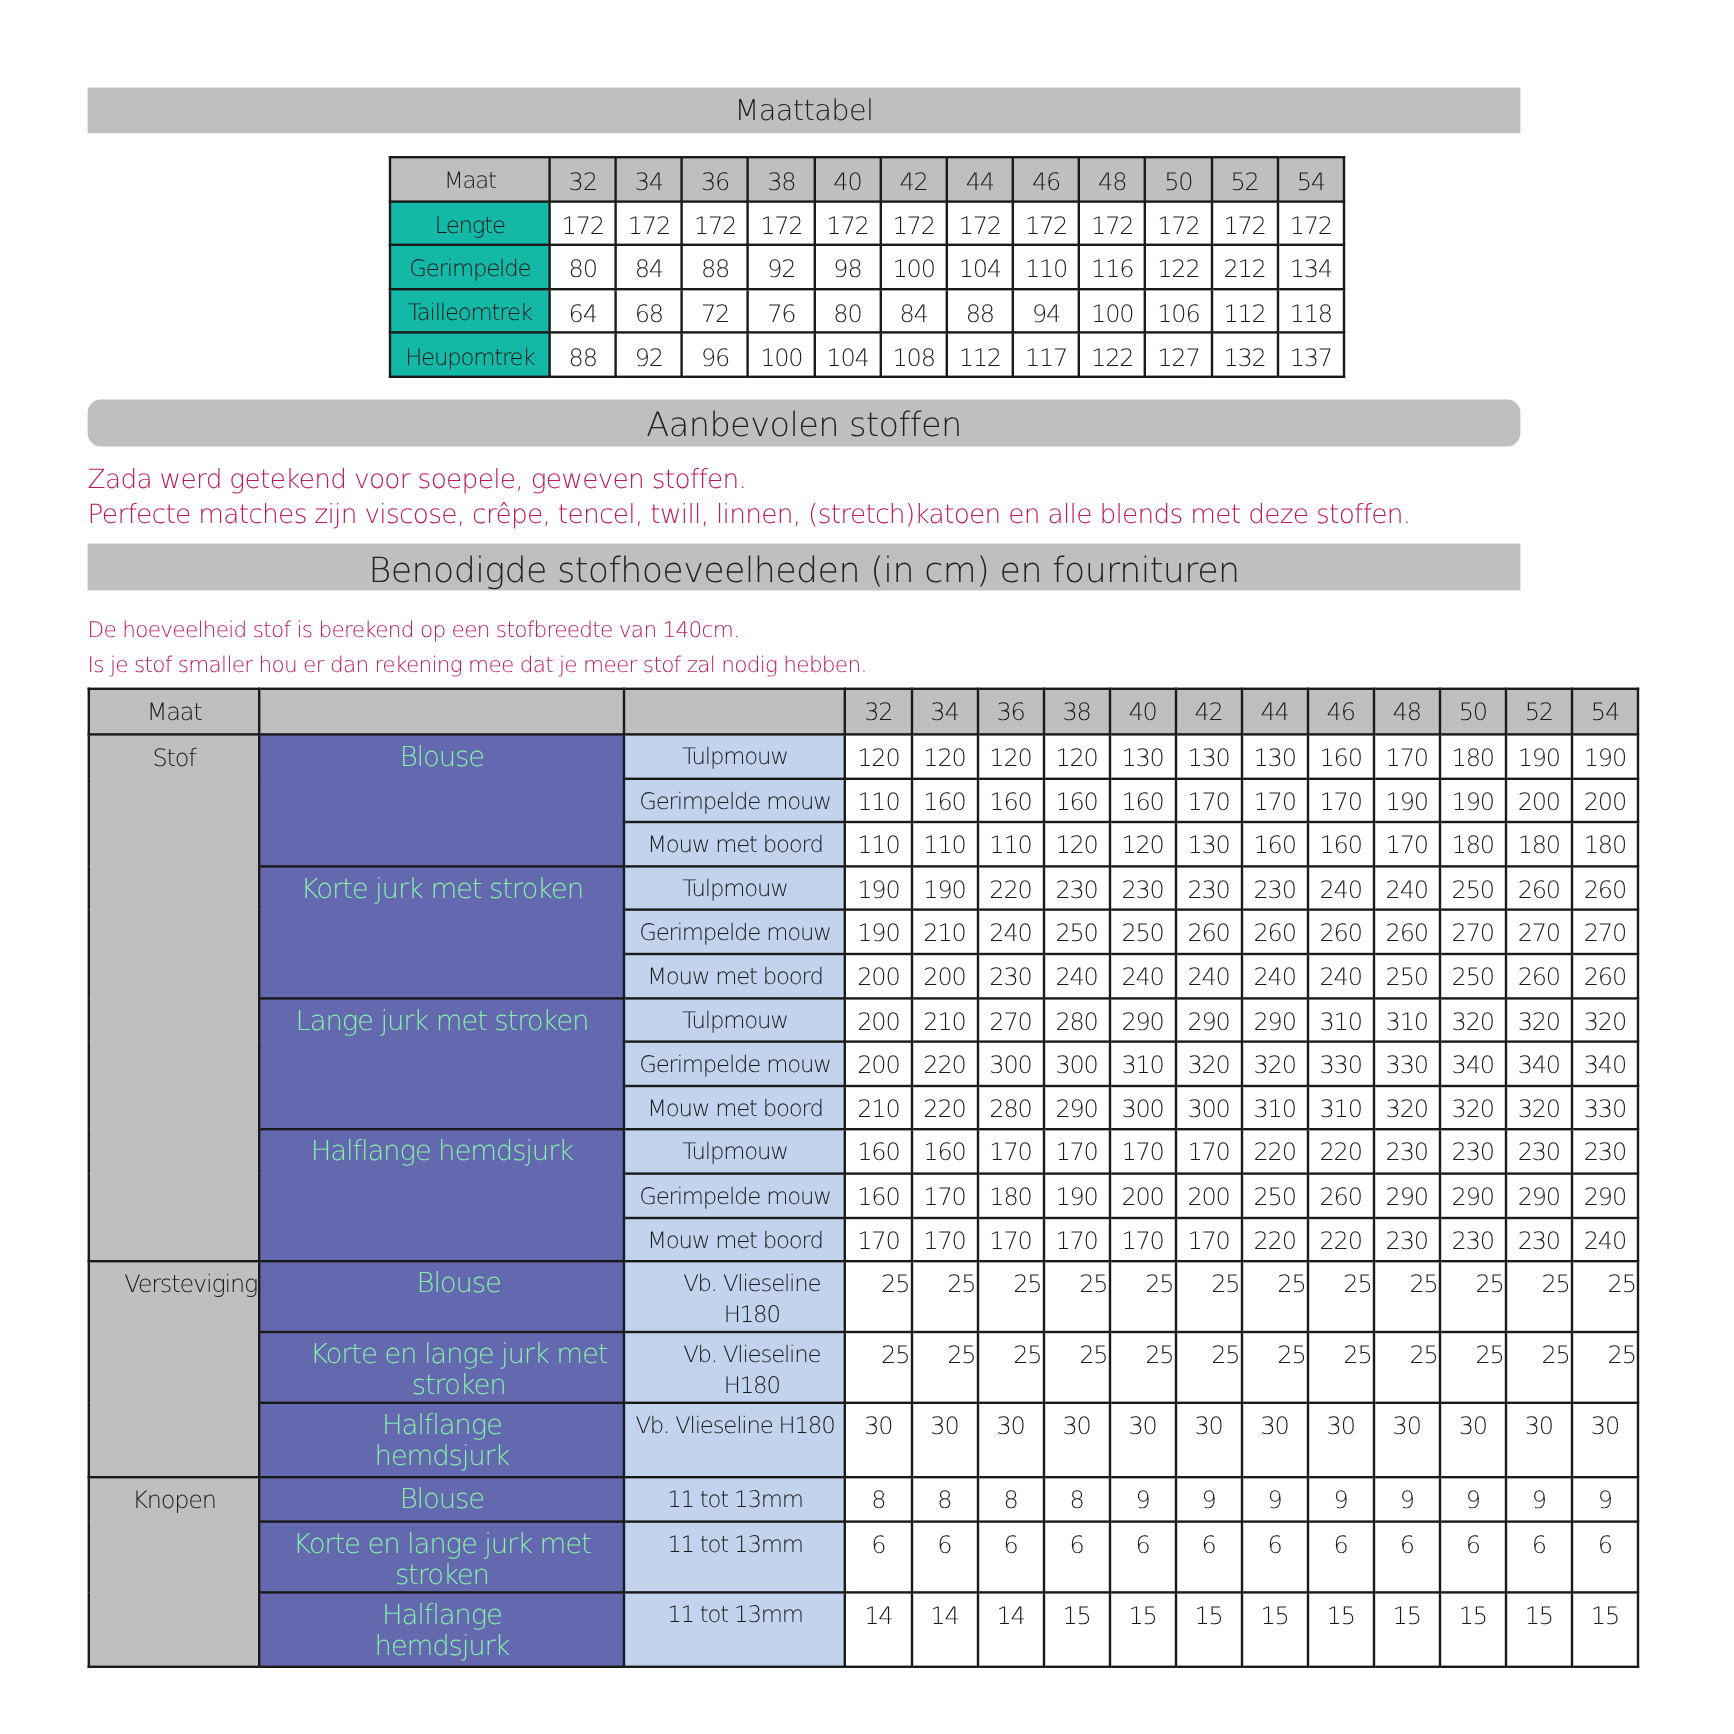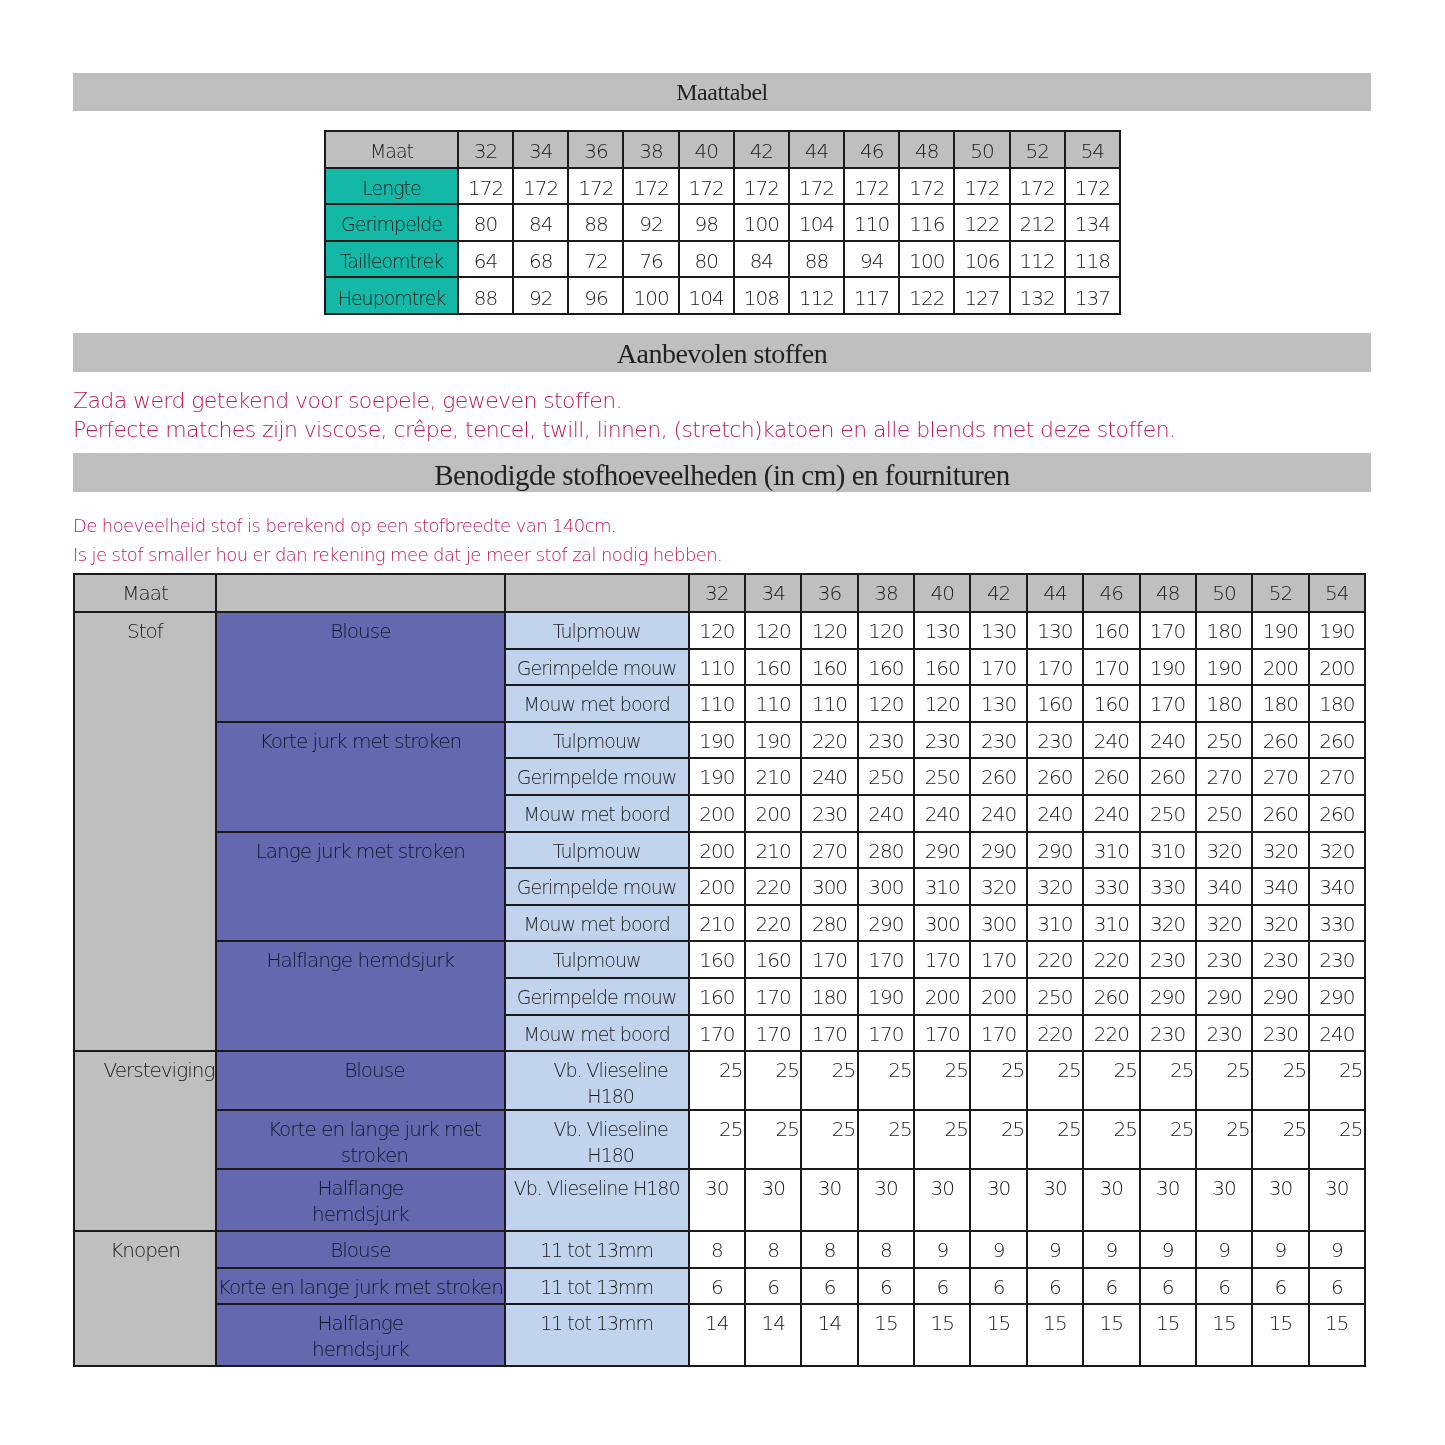--- a/index.html
+++ b/index.html
@@ -1,24 +1,24 @@
 <!DOCTYPE html>
 <html><head>
 <meta charset="utf-8">
 <style>
   * { box-sizing: border-box; margin: 0; padding: 0; }
   html, body { width: 1445px; height: 1445px; background: #ffffff; }
   body { position: relative; font-family: "DejaVu Sans", sans-serif; color: #1a1a1a; font-weight: 300; }
 
   .bar {
-    position: absolute; left: 73px; width: 1298px; background: #bfbfbf;
-    text-align: center; color: #222; letter-spacing: -0.5px; font-family: Liberation Serif, serif;
+    position: absolute; left: 73px; width: 1194px; background: #bfbfbf;
+    text-align: center; color: #222; letter-spacing: -0.5px;
   }
   #bar1 { top: 73px; height: 38px; font-size: 24px; line-height: 38px; }
-  #bar2 { top: 333px; height: 39px; font-size: 28px; line-height: 42px; }
+  #bar2 { top: 333px; height: 39px; font-size: 28px; line-height: 42px; border-radius: 11px; }
   #bar3 { top: 453px; height: 39px; font-size: 29px; line-height: 44px; }
 
   .para { position: absolute; left: 73px; width: 1298px; text-align: left; color: #be185d; letter-spacing: -0.6px; }
   #intro1 { top: 386px; font-size: 22px; line-height: 29px; }
   #note1 { top: 511px; font-size: 18px; line-height: 29px; }
 
   
   table { border-collapse: collapse; position: absolute; }
   #size-table { left: 324px; top: 130px; width: 797px; }
   #size-table td {
@@ -29,21 +29,21 @@
   #size-table tr.hdr td { background: #bfbfbf; }
 
   
   #fabric-table { left: 73px; top: 573px; width: 1293px; }
   #fabric-table td {
     border: 2.5px solid #1a1a1a; text-align: center; font-size: 20px; letter-spacing: -1px;
     vertical-align: top; padding-top: 5px; line-height: 26px;
   }
   #fabric-table tr.hdr td { background: #bfbfbf; height: 38px; }
   #fabric-table td.cat { background: #bfbfbf; width: 142px; }
-  #fabric-table td.garment { background: #6468ae; width: 287px; color: #0f172a; font-size: 20px; }
+  #fabric-table td.garment { background: #6468ae; width: 287px; color: #86efac; font-size: 23px; }
   #fabric-table td.variant { background: #c2d3ee; width: 184px; font-size: 19px; }
   #fabric-table td.num { background: #ffffff; }
   #fabric-table tr.r36 td { height: 36.6px; }
   #fabric-table tr.r55 td { height: 55px; padding-left: 28px; }
   #fabric-table tr.r62 td { height: 62px; }
 </style>
 </head>
 <body>
 
 <div class="bar" id="bar1">Maattabel</div>

